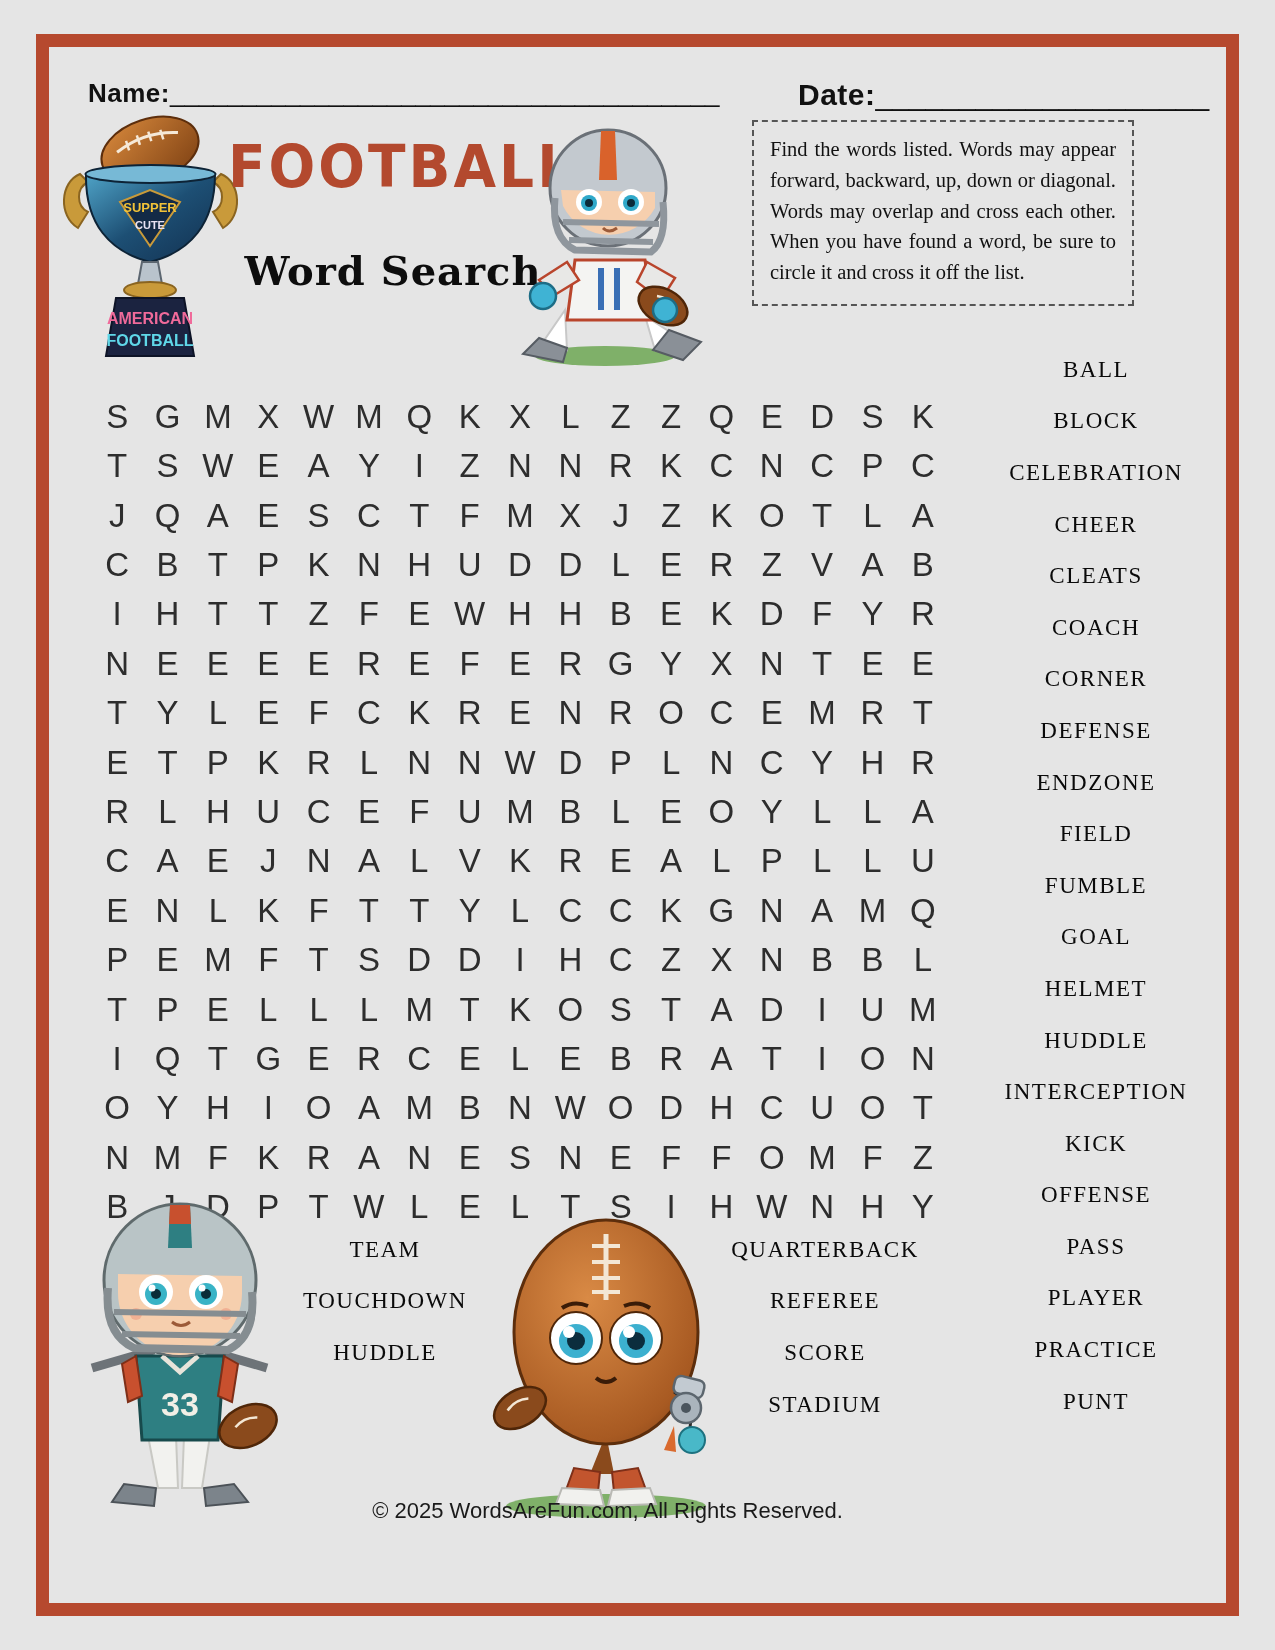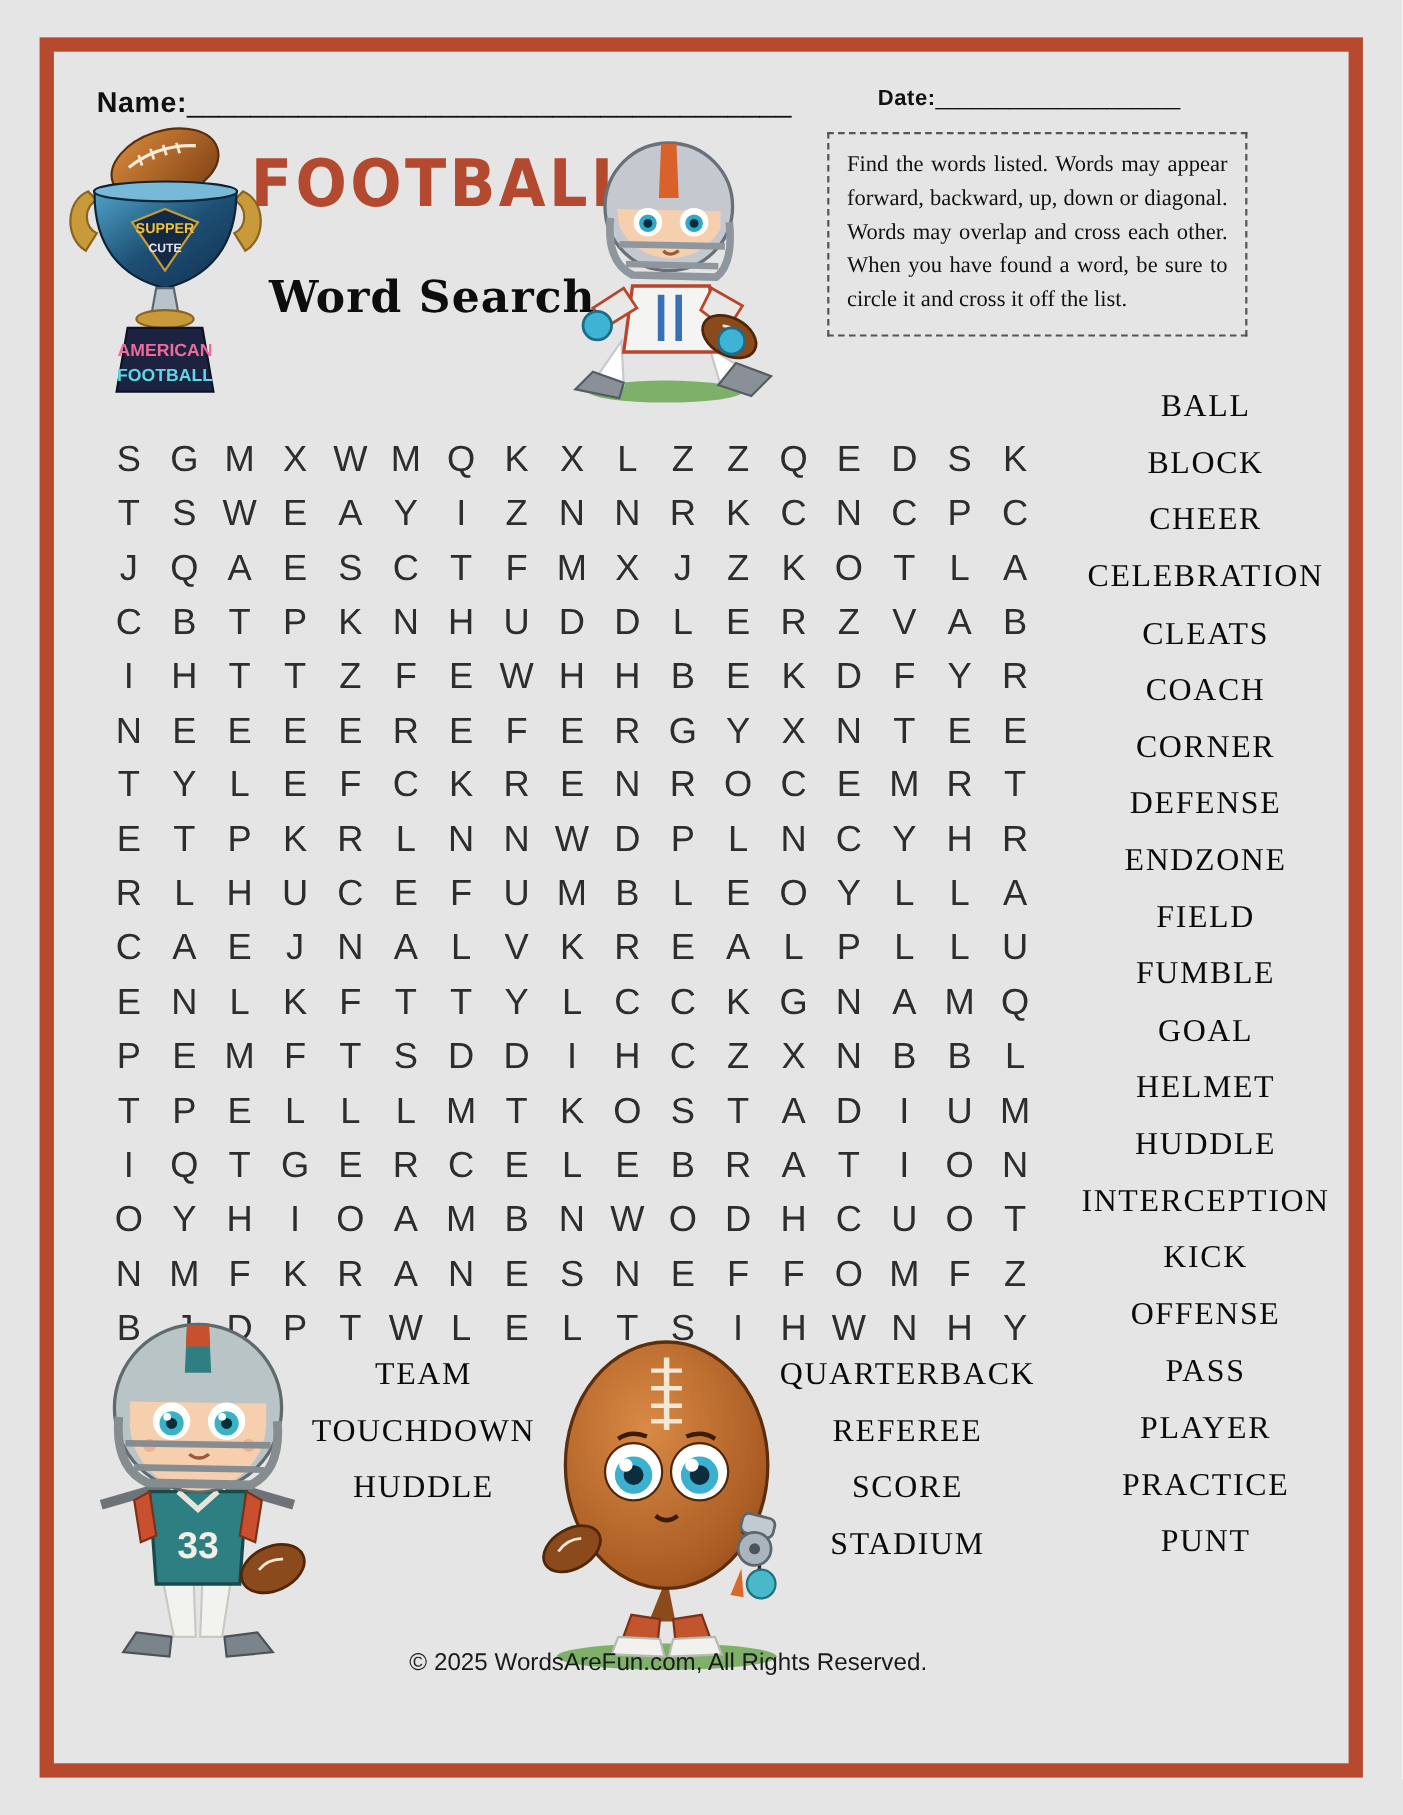--- a/index.html
+++ b/index.html
@@ -2,37 +2,37 @@
 <html><head>
 <meta charset="utf-8">
 <style>
   html,body{margin:0;padding:0;background:#ffffff;}
   .page{position:relative;width:1275px;height:1650px;background:#e5e5e5;overflow:hidden;
         font-family:"Liberation Sans",sans-serif;color:#111;}
   .page-border{position:absolute;left:36px;top:34px;right:36px;bottom:34px;
         border:13px solid #b6492e;pointer-events:none;}
   
   .name-row{position:absolute;left:88px;top:78px;font-size:26px;font-weight:700;letter-spacing:.5px;}
-  .date-row{position:absolute;left:798px;top:78px;font-size:20px;font-weight:700;letter-spacing:.5px;}
+  .date-row{position:absolute;left:798px;top:78px;font-size:30px;font-weight:700;letter-spacing:.5px;}
   .fill-line{font-weight:400;letter-spacing:0;}
   .title-block{position:absolute;left:228px;top:140px;width:330px;text-align:center;}
   .title{font-family:"DejaVu Sans",sans-serif;font-weight:800;font-size:55px;line-height:1;
          color:#b3492e;letter-spacing:3px;transform:scaleY(1.08);}
   .subtitle{font-family:"DejaVu Serif",serif;font-weight:700;font-size:40px;color:#0d0d0d;
          margin-top:52px;letter-spacing:1px;}
   .instructions{position:absolute;left:752px;top:120px;width:382px;height:186px;
          border:2px dashed #555;padding:12px 16px;box-sizing:border-box;
          font-family:"Liberation Serif",serif;font-size:20.5px;line-height:1.5;text-align:justify;}
   
   .grid{position:absolute;left:92px;top:392px;width:856px;height:840px;
         display:grid;grid-template-columns:repeat(17,1fr);grid-template-rows:repeat(17,1fr);}
   .grid .cell{display:flex;align-items:center;justify-content:center;
         font-family:"Liberation Sans",sans-serif;font-size:33px;color:#2d2d2d;}
   
-  .wordcol{position:absolute;font-family:"Liberation Serif",serif;font-size:29px;color:#0a0a0a;
+  .wordcol{position:absolute;font-family:"Liberation Serif",serif;font-size:23px;color:#0a0a0a;
         text-align:center;letter-spacing:1.5px;}
   .wordcol .word{height:51.6px;display:flex;align-items:center;justify-content:center;white-space:nowrap;}
   .list-right{left:946px;top:344px;width:300px;}
   .list-bottom-left{left:282px;top:1224px;width:206px;}
   .list-bottom-right{left:700px;top:1224px;width:250px;}
   .footer{position:absolute;left:0;right:60px;top:1498px;text-align:center;font-size:22px;color:#1a1a1a;}
   
   .illus{position:absolute;}
   .illus-trophy{left:58px;top:112px;width:185px;height:262px;}
   .illus-runner{left:505px;top:110px;width:230px;height:258px;}
@@ -409,22 +409,22 @@
       <div class="cell">H</div>
       <div class="cell">W</div>
       <div class="cell">N</div>
       <div class="cell">H</div>
       <div class="cell">Y</div>
     </div>
 
   <div class="wordcol list-right">
       <div class="word">BALL</div>
       <div class="word">BLOCK</div>
+      <div class="word">CELEBRATION</div>
       <div class="word">CHEER</div>
-      <div class="word">CELEBRATION</div>
       <div class="word">CLEATS</div>
       <div class="word">COACH</div>
       <div class="word">CORNER</div>
       <div class="word">DEFENSE</div>
       <div class="word">ENDZONE</div>
       <div class="word">FIELD</div>
       <div class="word">FUMBLE</div>
       <div class="word">GOAL</div>
       <div class="word">HELMET</div>
       <div class="word">HUDDLE</div>

